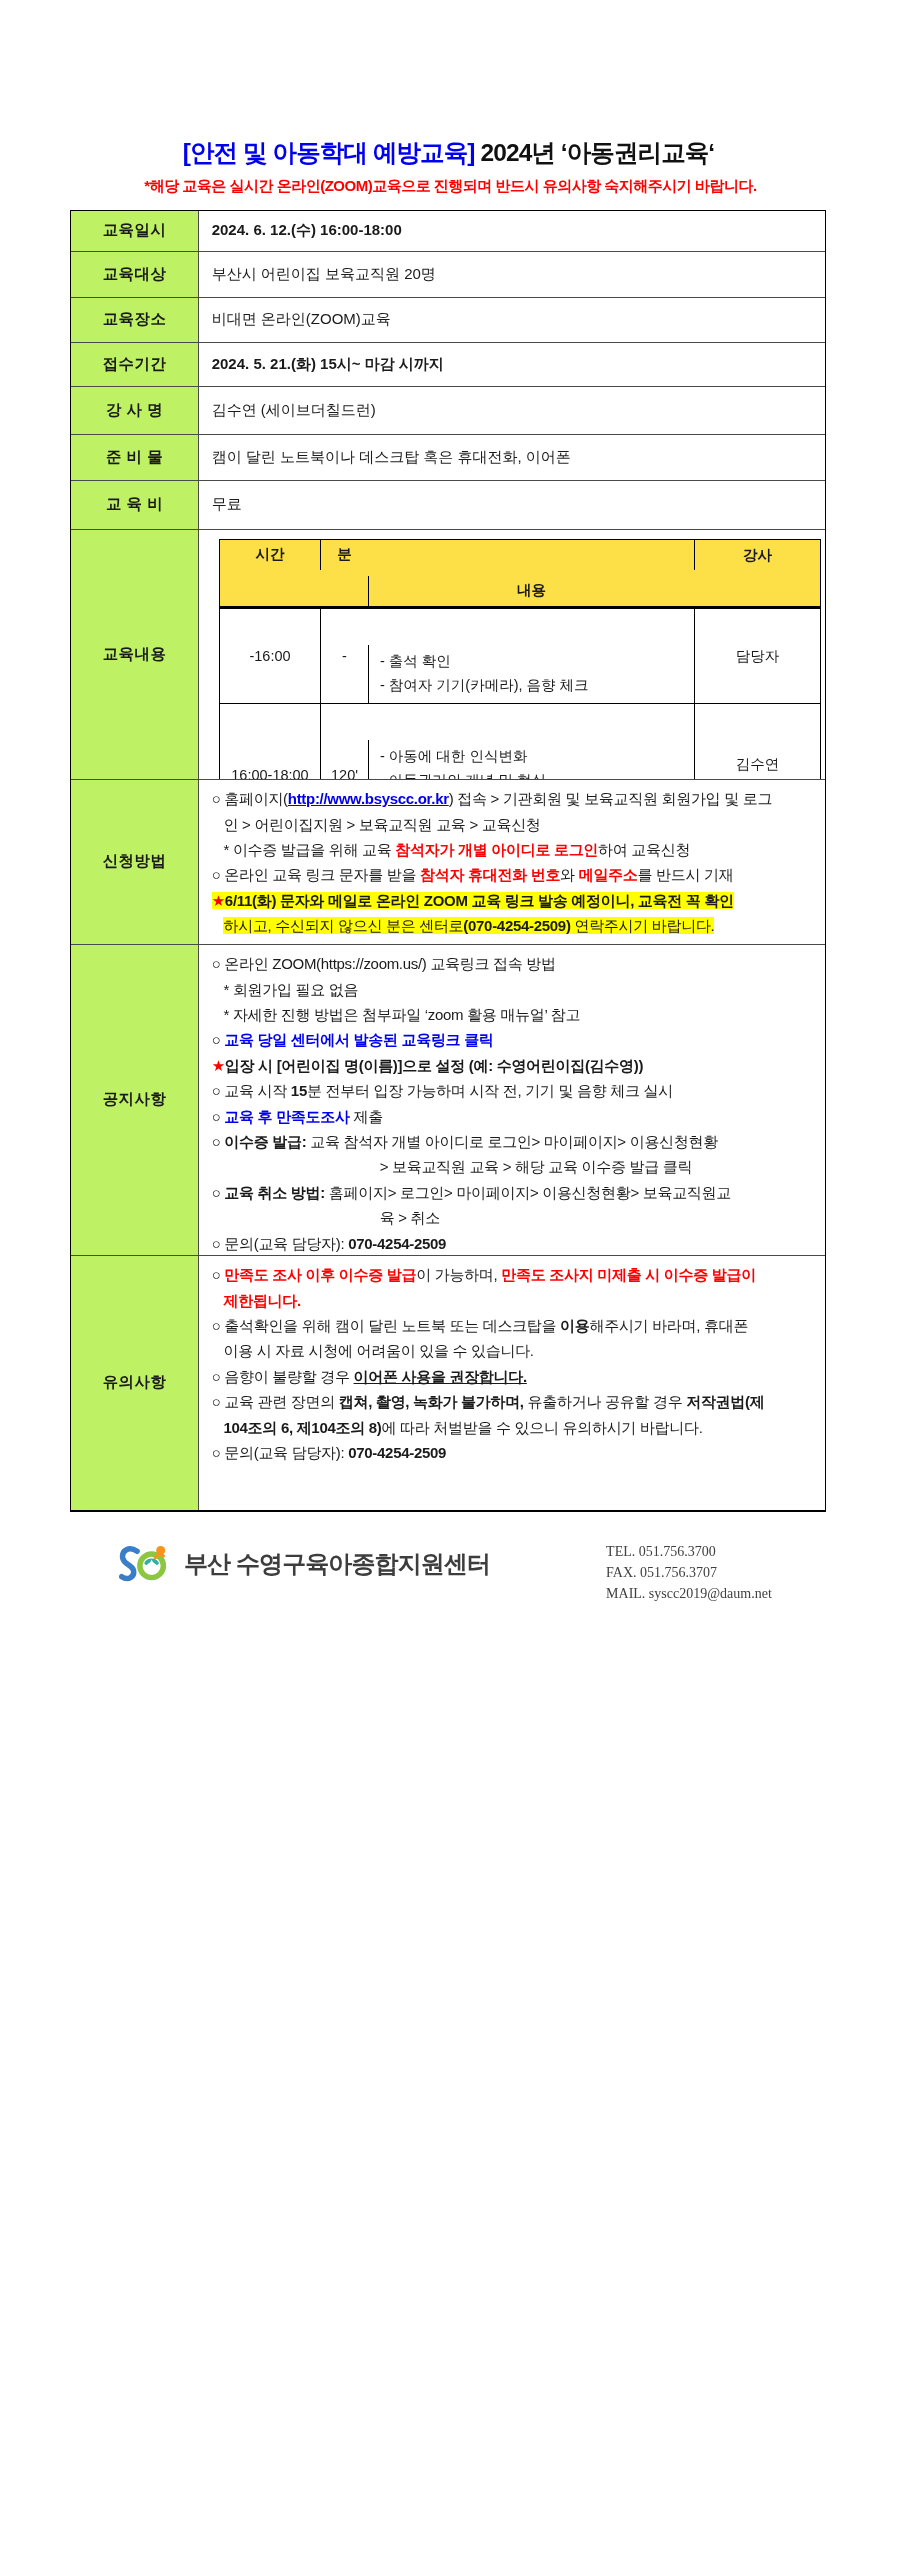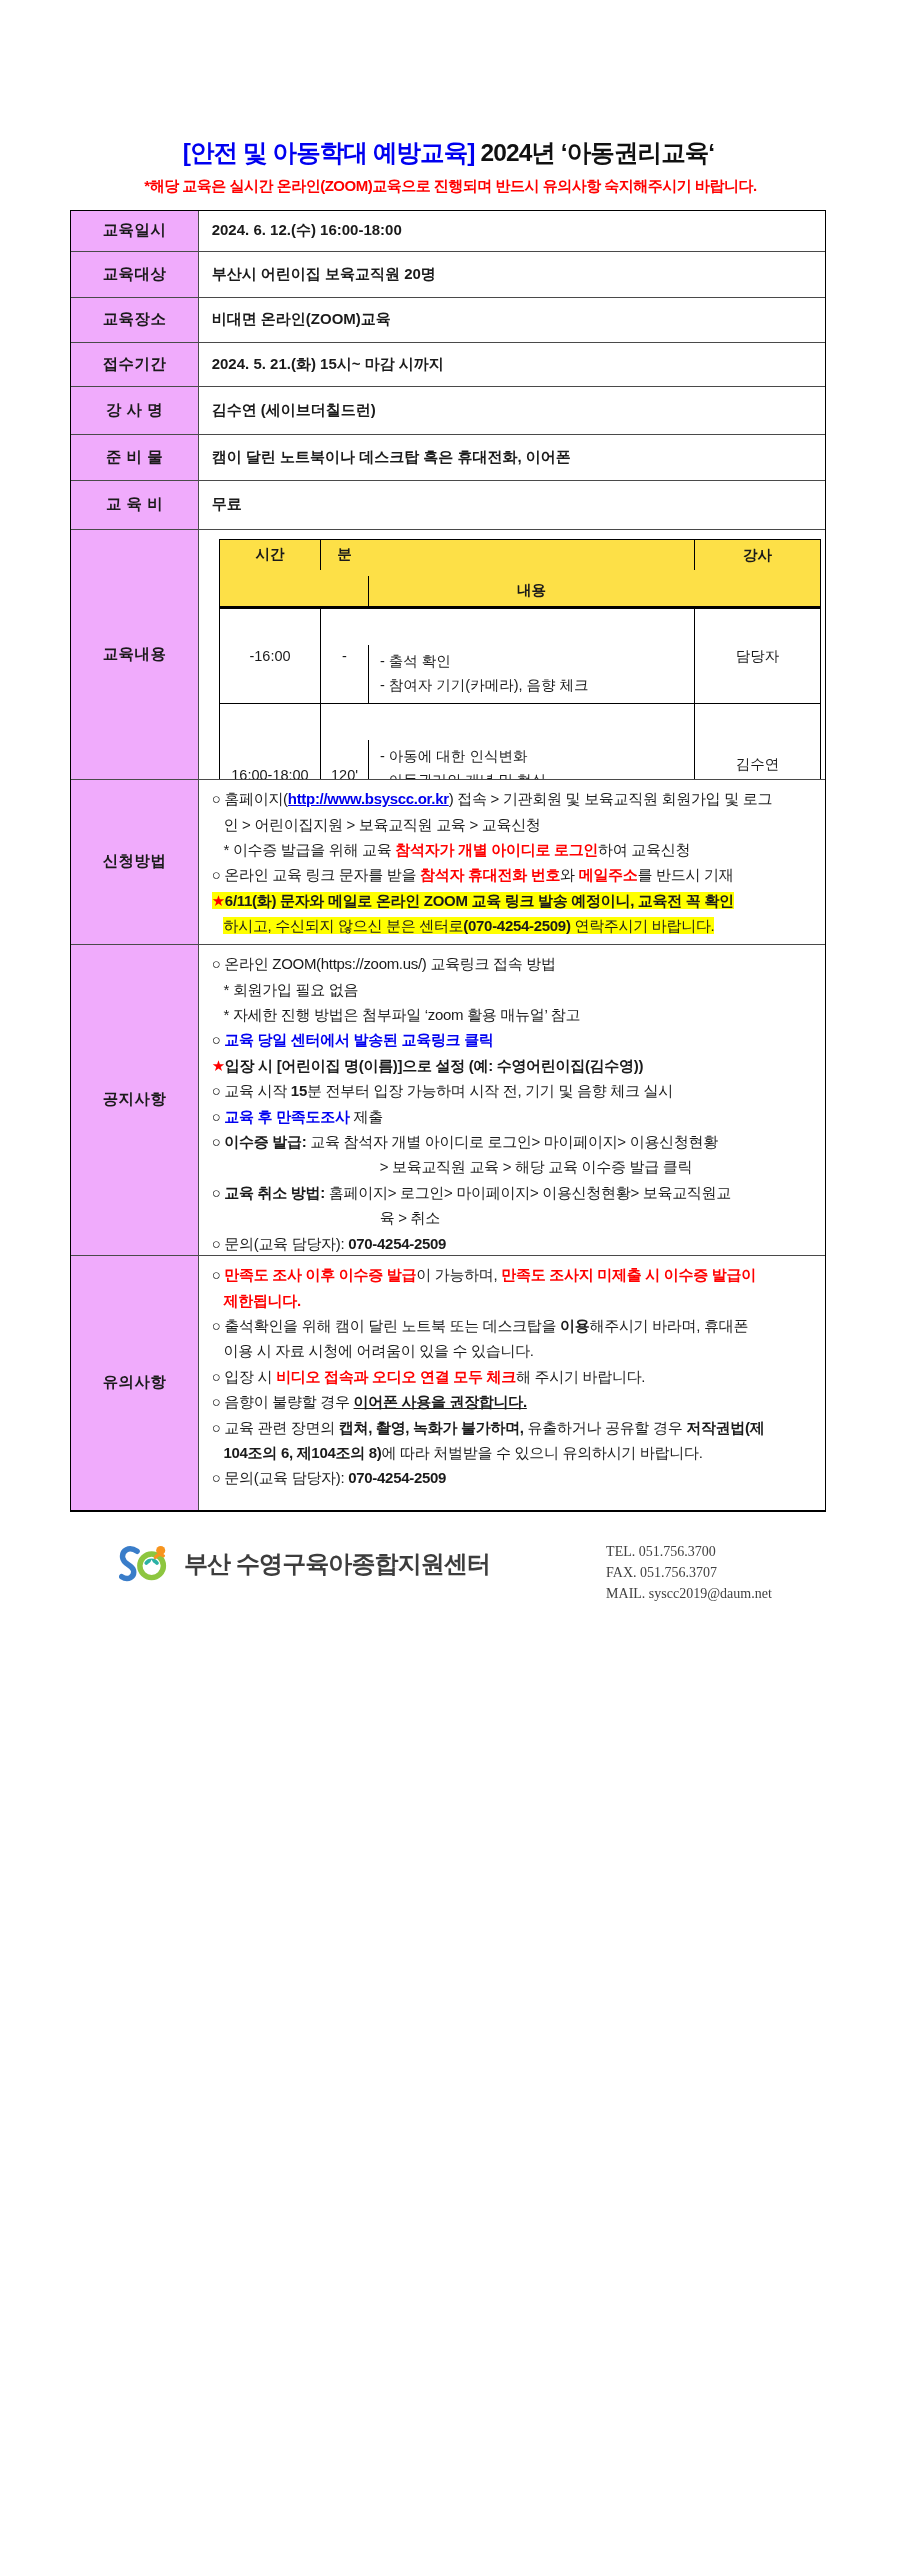--- a/index.html
+++ b/index.html
@@ -5,23 +5,23 @@
   html,body{margin:0;padding:0;background:#ffffff;}
   body{width:901px;height:2576px;font-family:"Liberation Sans","DejaVu Sans",sans-serif;color:#1a1a1a;position:relative;}
   .page{width:901px;}
   .doc-title{margin:136px 4px 0 0;text-align:center;font-size:24.5px;font-weight:bold;letter-spacing:-0.9px;}
   .title-blue{color:#0000f0;}
   .title-black{color:#111111;}
   .doc-subtitle{margin-top:8.2px;text-align:center;font-size:15px;font-weight:bold;color:#ff0000;letter-spacing:-0.5px;}
   .main-table{margin:13.6px 0 0 70px;width:754px;border:1.8px solid #000;border-bottom-width:2.7px;}
   .row{display:flex;border-top:0.9px solid #4a4a4a;}
   .row:first-child{border-top:none;}
-  .cell-label{width:127px;flex-shrink:0;background:#f0abfc;display:flex;align-items:center;justify-content:center;
+  .cell-label{width:127px;flex-shrink:0;background:#bef264;display:flex;align-items:center;justify-content:center;
               font-weight:bold;font-size:15.4px;border-right:0.9px solid #4a4a4a;letter-spacing:0.5px;}
-  .cell-value{flex:1;display:flex;align-items:center;padding-left:12.7px;font-size:15px;overflow:hidden;font-weight:bold;}
+  .cell-value{flex:1;display:flex;align-items:center;padding-left:12.7px;font-size:15px;overflow:hidden;}
   .strong{font-weight:bold;}
   .cell-section{flex:1;padding:6.4px 5.5px 5.5px 12.7px;font-size:15px;overflow:hidden;}
   .line{line-height:25.4px;white-space:nowrap;overflow:hidden;letter-spacing:-0.3px;}
   .ind1{padding-left:11.8px;}
   .ind2{padding-left:168px;}
   .seg-red{color:#ff0000;font-weight:bold;}
   .seg-blue{color:#0000f0;font-weight:bold;}
   .seg-b{font-weight:bold;}
   .seg-u{text-decoration:underline;}
   .seg-hl{background:#ffff00;}
@@ -153,21 +153,20 @@
       </div>
     </div>
 
     <div class="row" style="height:254px">
       <div class="cell-label">유의사항</div>
       <div class="cell-section">
         <div class="line"><span>○ </span><span class="seg-red">만족도 조사 이후 이수증 발급</span><span>이 가능하며, </span><span class="seg-red">만족도 조사지 미제출 시 이수증 발급이</span></div>
         <div class="line ind1"><span class="seg-red">제한됩니다.</span></div>
         <div class="line"><span>○ 출석확인을 위해 캠이 달린 노트북 또는 데스크탑을 </span><span class="seg-b">이용</span><span>해주시기 바라며, 휴대폰</span></div>
         <div class="line ind1"><span>이용 시 자료 시청에 어려움이 있을 수 있습니다.</span></div>
-        <div class="line"><span>○ 입장 시 </span><span class="seg-red">비디오 접속과 오디오 연결 모두 체크</span><span>해 주시기 바랍니다.</span></div>
         <div class="line"><span>○ 음향이 불량할 경우 </span><span class="seg-b seg-u">이어폰 사용을 권장합니다.</span></div>
         <div class="line"><span>○ 교육 관련 장면의 </span><span class="seg-b">캡쳐, 촬영, 녹화가 불가하며,</span><span> 유출하거나 공유할 경우 </span><span class="seg-b">저작권법(제</span></div>
         <div class="line ind1"><span class="seg-b">104조의 6, 제104조의 8)</span><span>에 따라 처벌받을 수 있으니 유의하시기 바랍니다.</span></div>
         <div class="line"><span>○ 문의(교육 담당자): </span><span class="seg-b">070-4254-2509</span></div>
       </div>
     </div>
 
   </div>
 
   <div class="footer">

